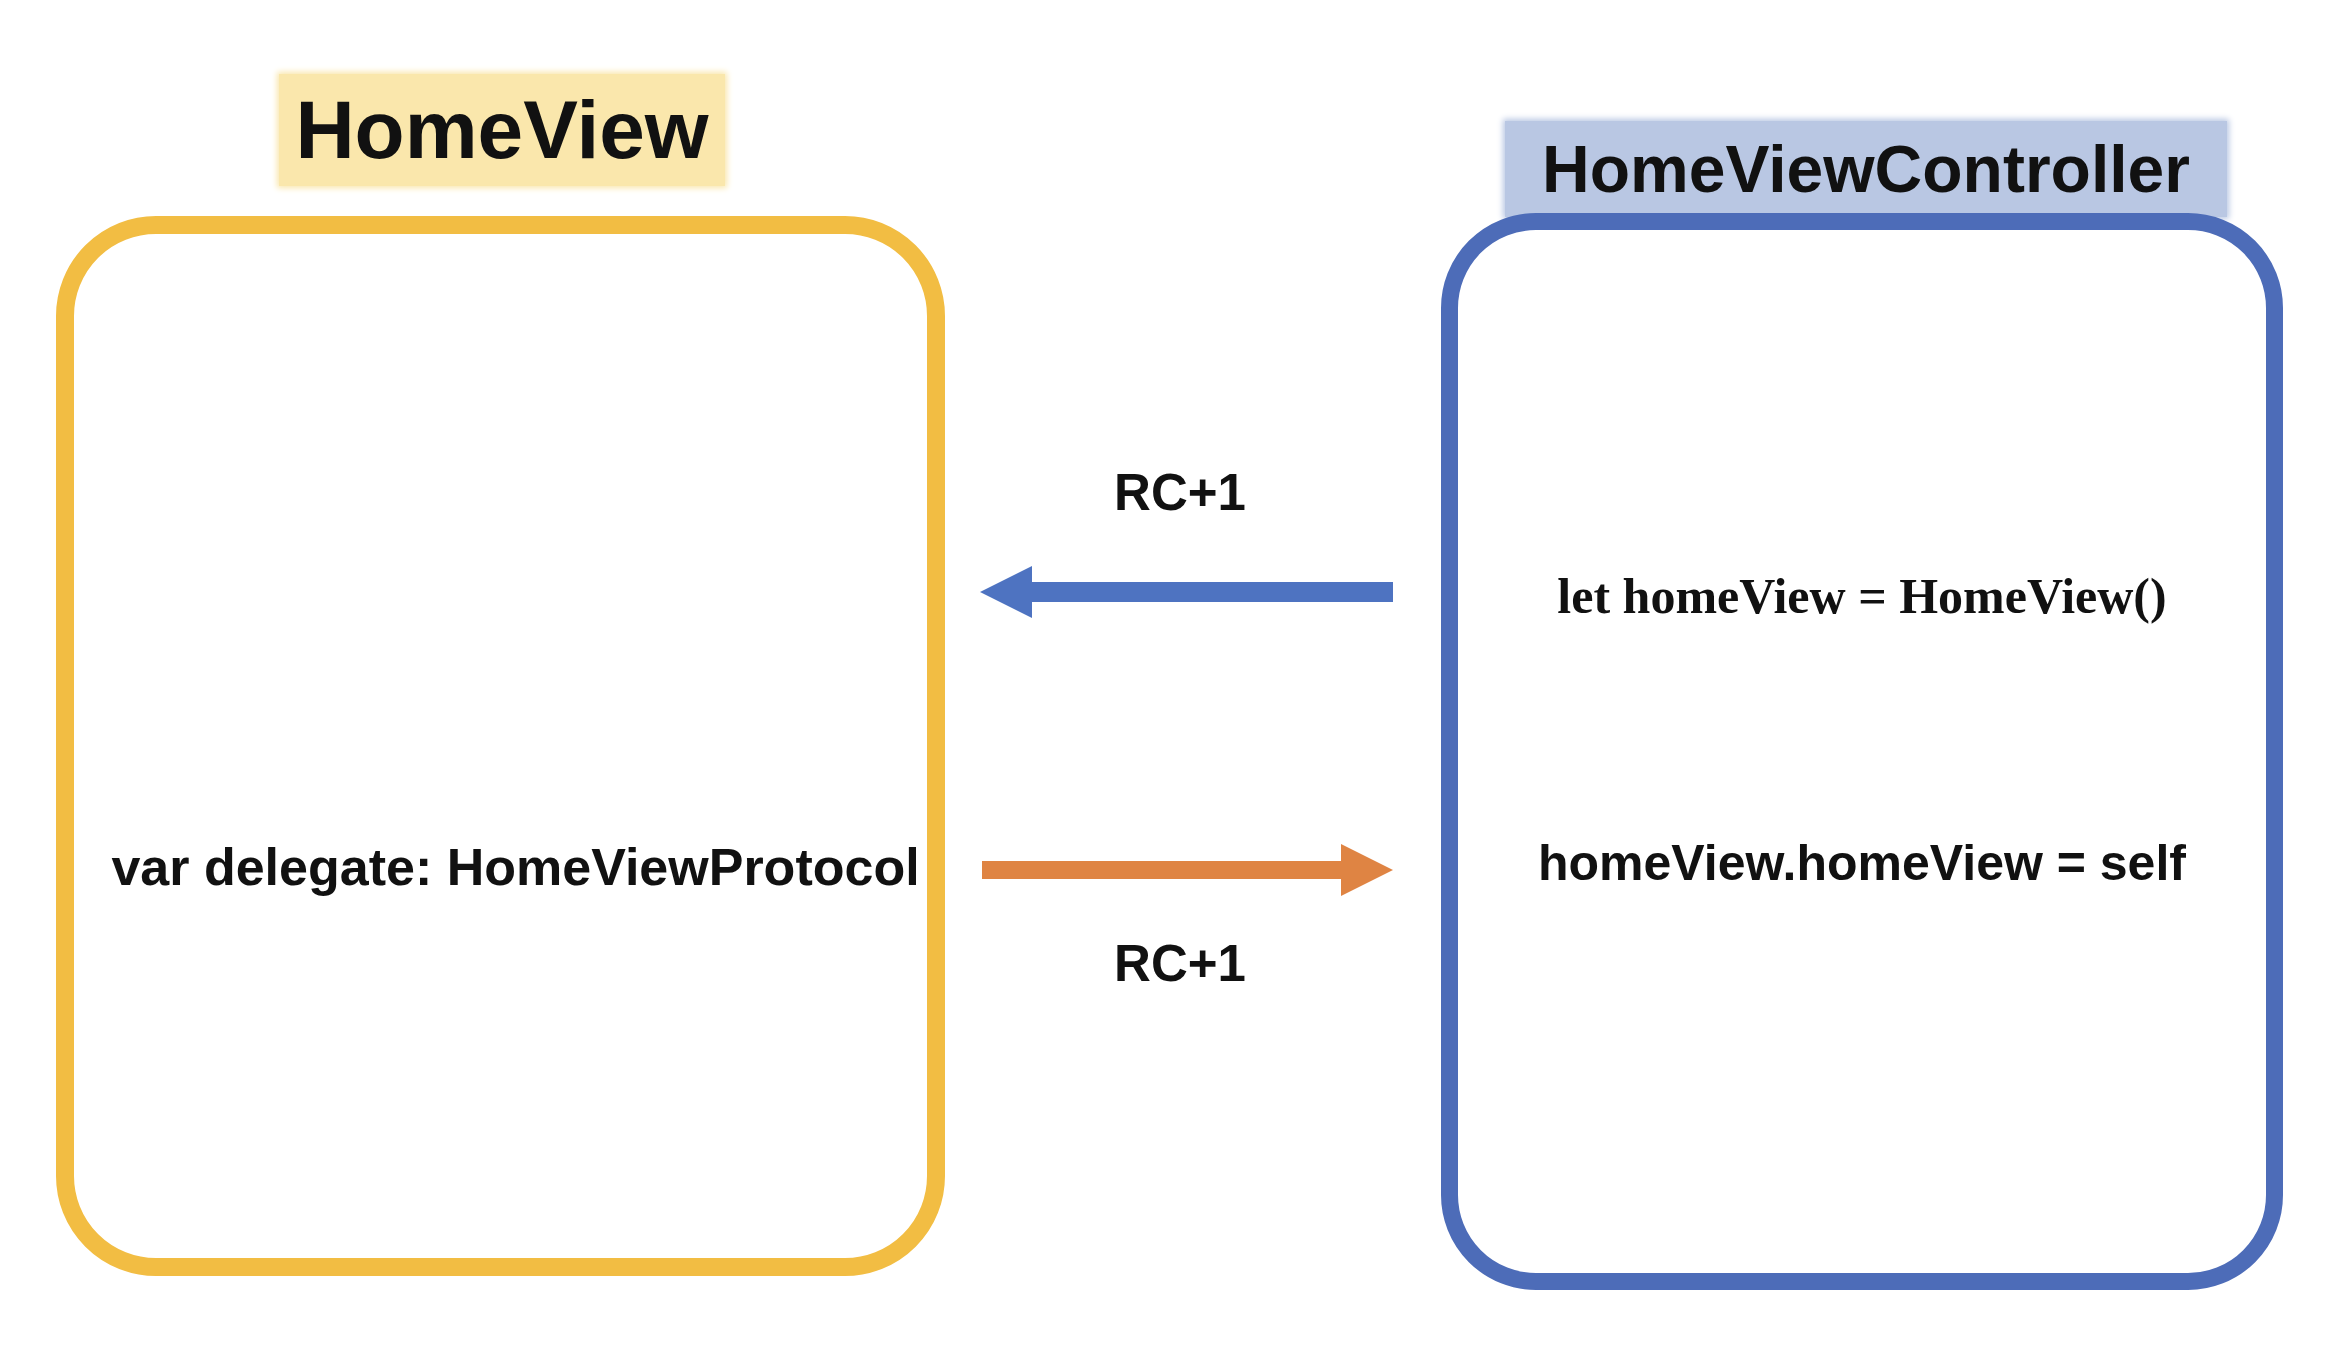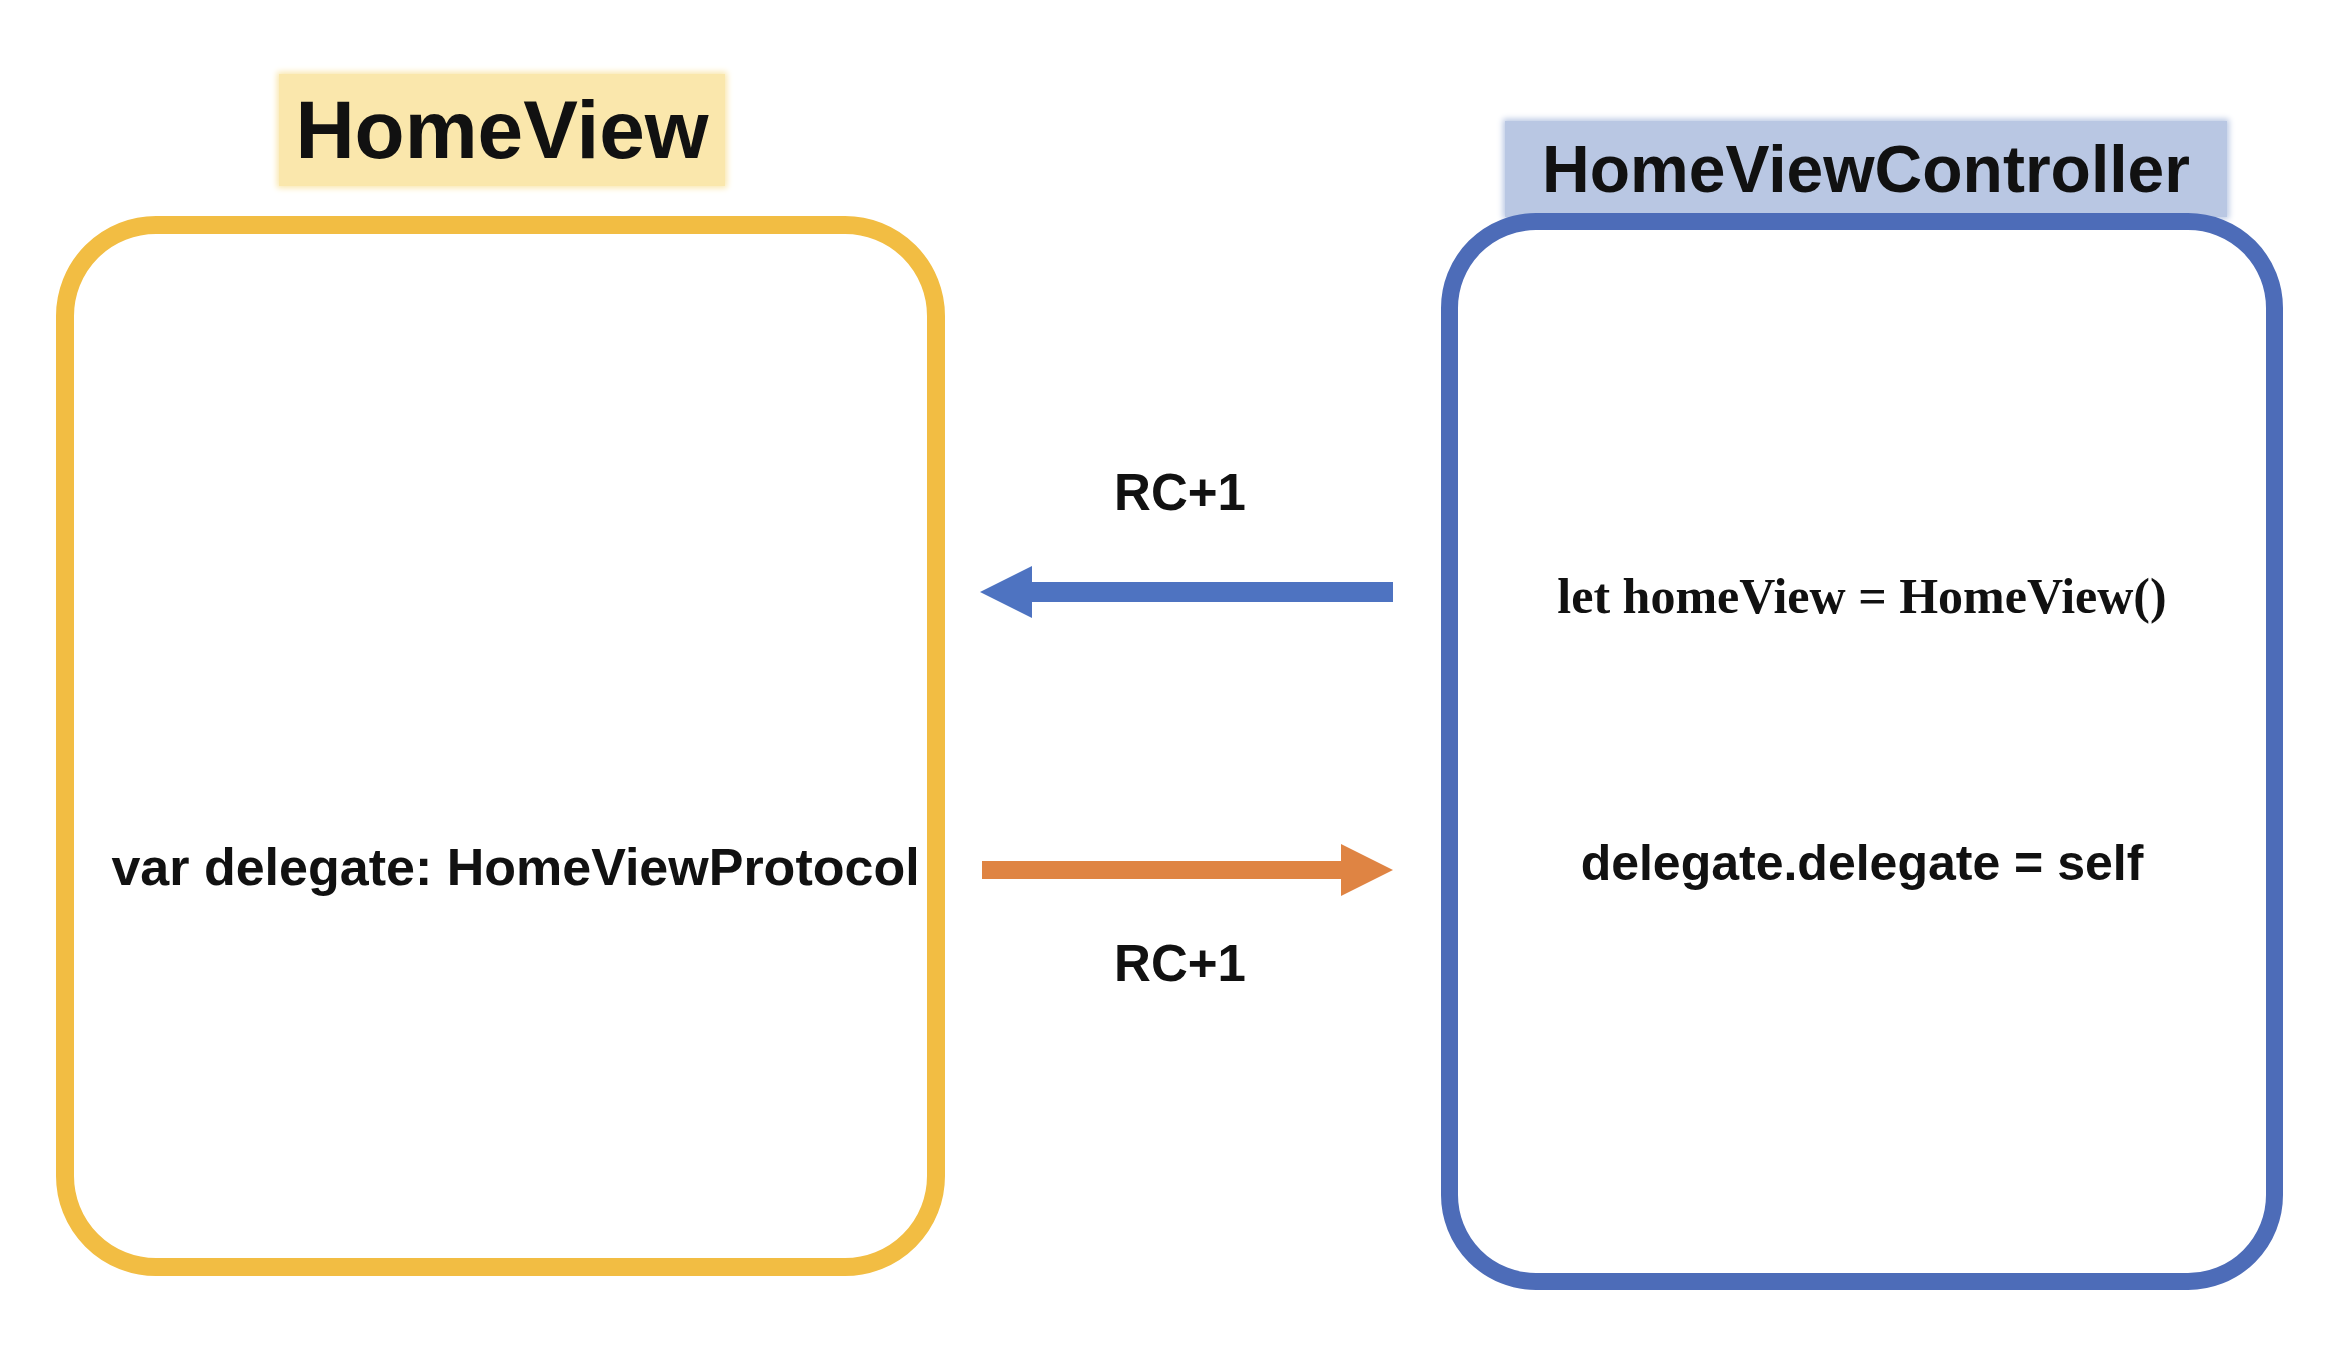--- a/index.html
+++ b/index.html
@@ -162,21 +162,21 @@
   <div class="title title-right">HomeViewController</div>
 
   <div class="box box-left"></div>
 
   <div class="box box-right"></div>
 
   <div class="code-line left-code">var delegate: HomeViewProtocol</div>
 
   <div class="code-line right-code-1">let homeView = HomeView()</div>
 
-  <div class="code-line right-code-2">delegate.delegate = self</div>
+  <div class="code-line right-code-2">homeView.homeView = self</div>
 
   <div class="arrow">
     <div class="arrow-shaft blue-shaft"></div>
     <div class="arrow-head blue-head"></div>
   </div>
 
   <div class="arrow-label label-top">RC+1</div>
 
   <div class="arrow">
     <div class="arrow-shaft orange-shaft"></div>

